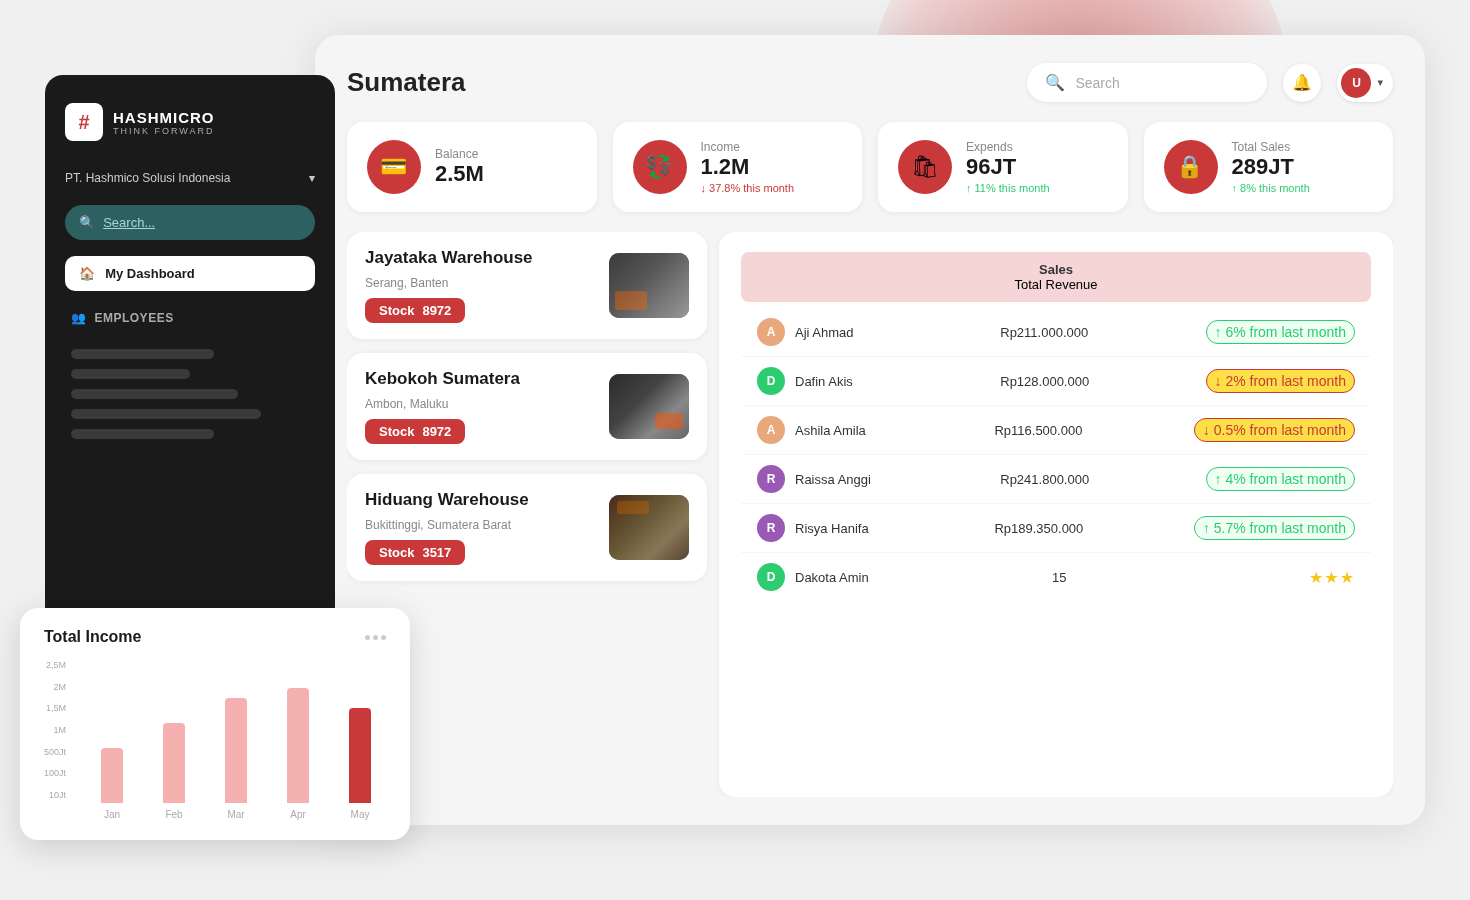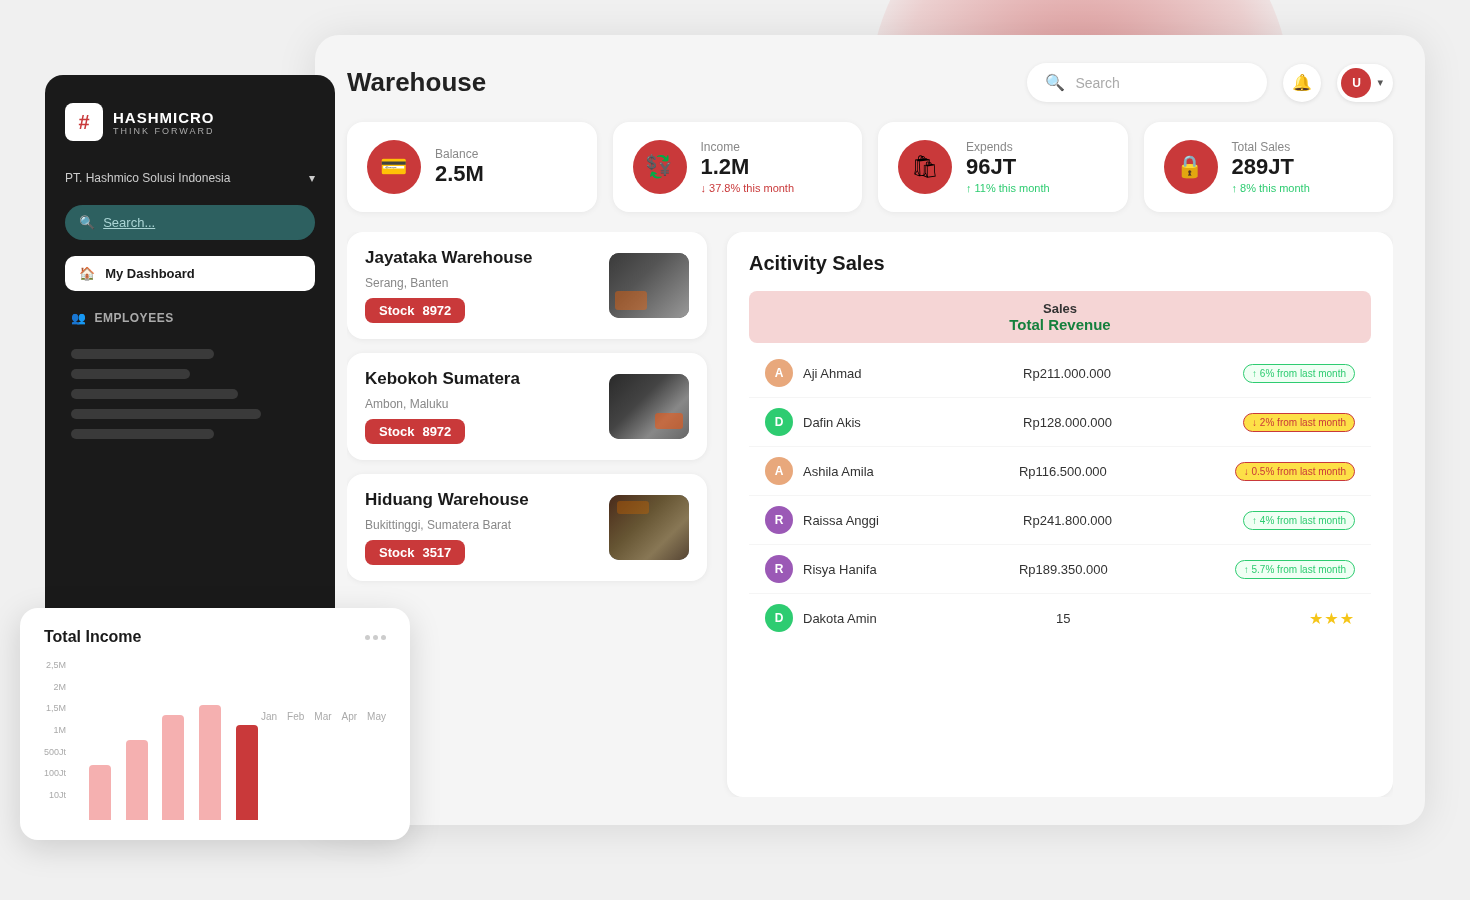--- a/index.html
+++ b/index.html
@@ -310,21 +310,21 @@
       gap: 2px;
       margin-top: 2px;
     }
 
     .stat-change.down { color: #c9393a; }
     .stat-change.up { color: #2ecc71; }
 
     
     .bottom-section {
       display: flex;
-      gap: 20px;
+      gap: 12px;
       flex: 1;
       overflow: hidden;
     }
 
     
     .warehouse-list {
       display: flex;
       flex-direction: column;
       gap: 14px;
       width: 360px;
@@ -415,23 +415,23 @@
 
     .activity-col-sales {
       flex: 1;
       font-size: 13px;
       font-weight: 600;
       color: #333;
     }
 
     .activity-col-revenue {
       flex: 1;
-      font-size: 15px;
-      font-weight: 700;
-      color: #15803d;
+      font-size: 13px;
+      font-weight: 400;
+      color: #000000;
     }
 
     .activity-row {
       display: flex;
       align-items: center;
       padding: 10px 16px;
       border-bottom: 1px solid #f5f5f5;
     }
 
     .activity-row:last-child { border-bottom: none; }
@@ -457,21 +457,21 @@
       font-weight: 500;
     }
 
     .activity-revenue {
       flex: 1;
       font-size: 13px;
       color: #333;
     }
 
     .activity-badge {
-      font-size: 10px;
+      font-size: 14px;
       padding: 3px 8px;
       border-radius: 20px;
       border: 1px solid;
       white-space: nowrap;
     }
 
     .badge-up {
       color: #2ecc71;
       border-color: #2ecc71;
       background: #f0fff4;
@@ -542,20 +542,21 @@
       padding-bottom: 20px;
       margin-right: 20px;
       font-size: 9px;
       color: #aaa;
       text-align: right;
     }
 
     .chart-bars-area {
       flex: 1;
       display: flex;
+      flex-direction: column;
     }
 
     .bars-container {
       flex: 1;
       display: flex;
       align-items: flex-end;
       gap: 10px;
     }
 
     .bar-group {
@@ -628,21 +629,21 @@
       <div class="skeleton-line w50"></div>
       <div class="skeleton-line w70"></div>
       <div class="skeleton-line w80"></div>
       <div class="skeleton-line w60"></div>
     </div>
   </div>
 
   <div class="main-content">
 
     <div class="header">
-      <h1 class="header-title">Warehouse</h1>
+      <h1 class="header-title">Sumatera</h1>
       <div class="header-right">
         <div class="search-box">
           <span style="color:#aaa;">🔍</span>
           <input type="text" placeholder="Search" style="">
         </div>
         <div class="notification-btn">
           <span>🔔</span>
         </div>
         <div class="avatar-btn">
           <div class="avatar-img">U</div>
@@ -731,21 +732,20 @@
           </div>
           <div class="warehouse-img">
             <div class="warehouse-img-inner" style="background: linear-gradient(135deg, #4a2a1a 0%, #665533 40%, #887755 70%, #554433 100%);">
               <div style="position:absolute;top:6px;left:8px;width:40%;height:20%;background:rgba(200,100,0,0.4);border-radius:3px;"></div>
             </div>
           </div>
         </div>
       </div>
 
       <div class="activity-sales">
-        <div class="activity-title">Acitivity Sales</div>
 
         <div class="activity-table-header">
           <span class="activity-col-sales">Sales</span>
           <span class="activity-col-revenue">Total Revenue</span>
         </div>
 
         <div class="activity-row">
           <div class="activity-avatar" style="background:#e8a87c;">A</div>
           <span class="activity-name">Aji Ahmad</span>
           <span class="activity-revenue">Rp211.000.000</span>

